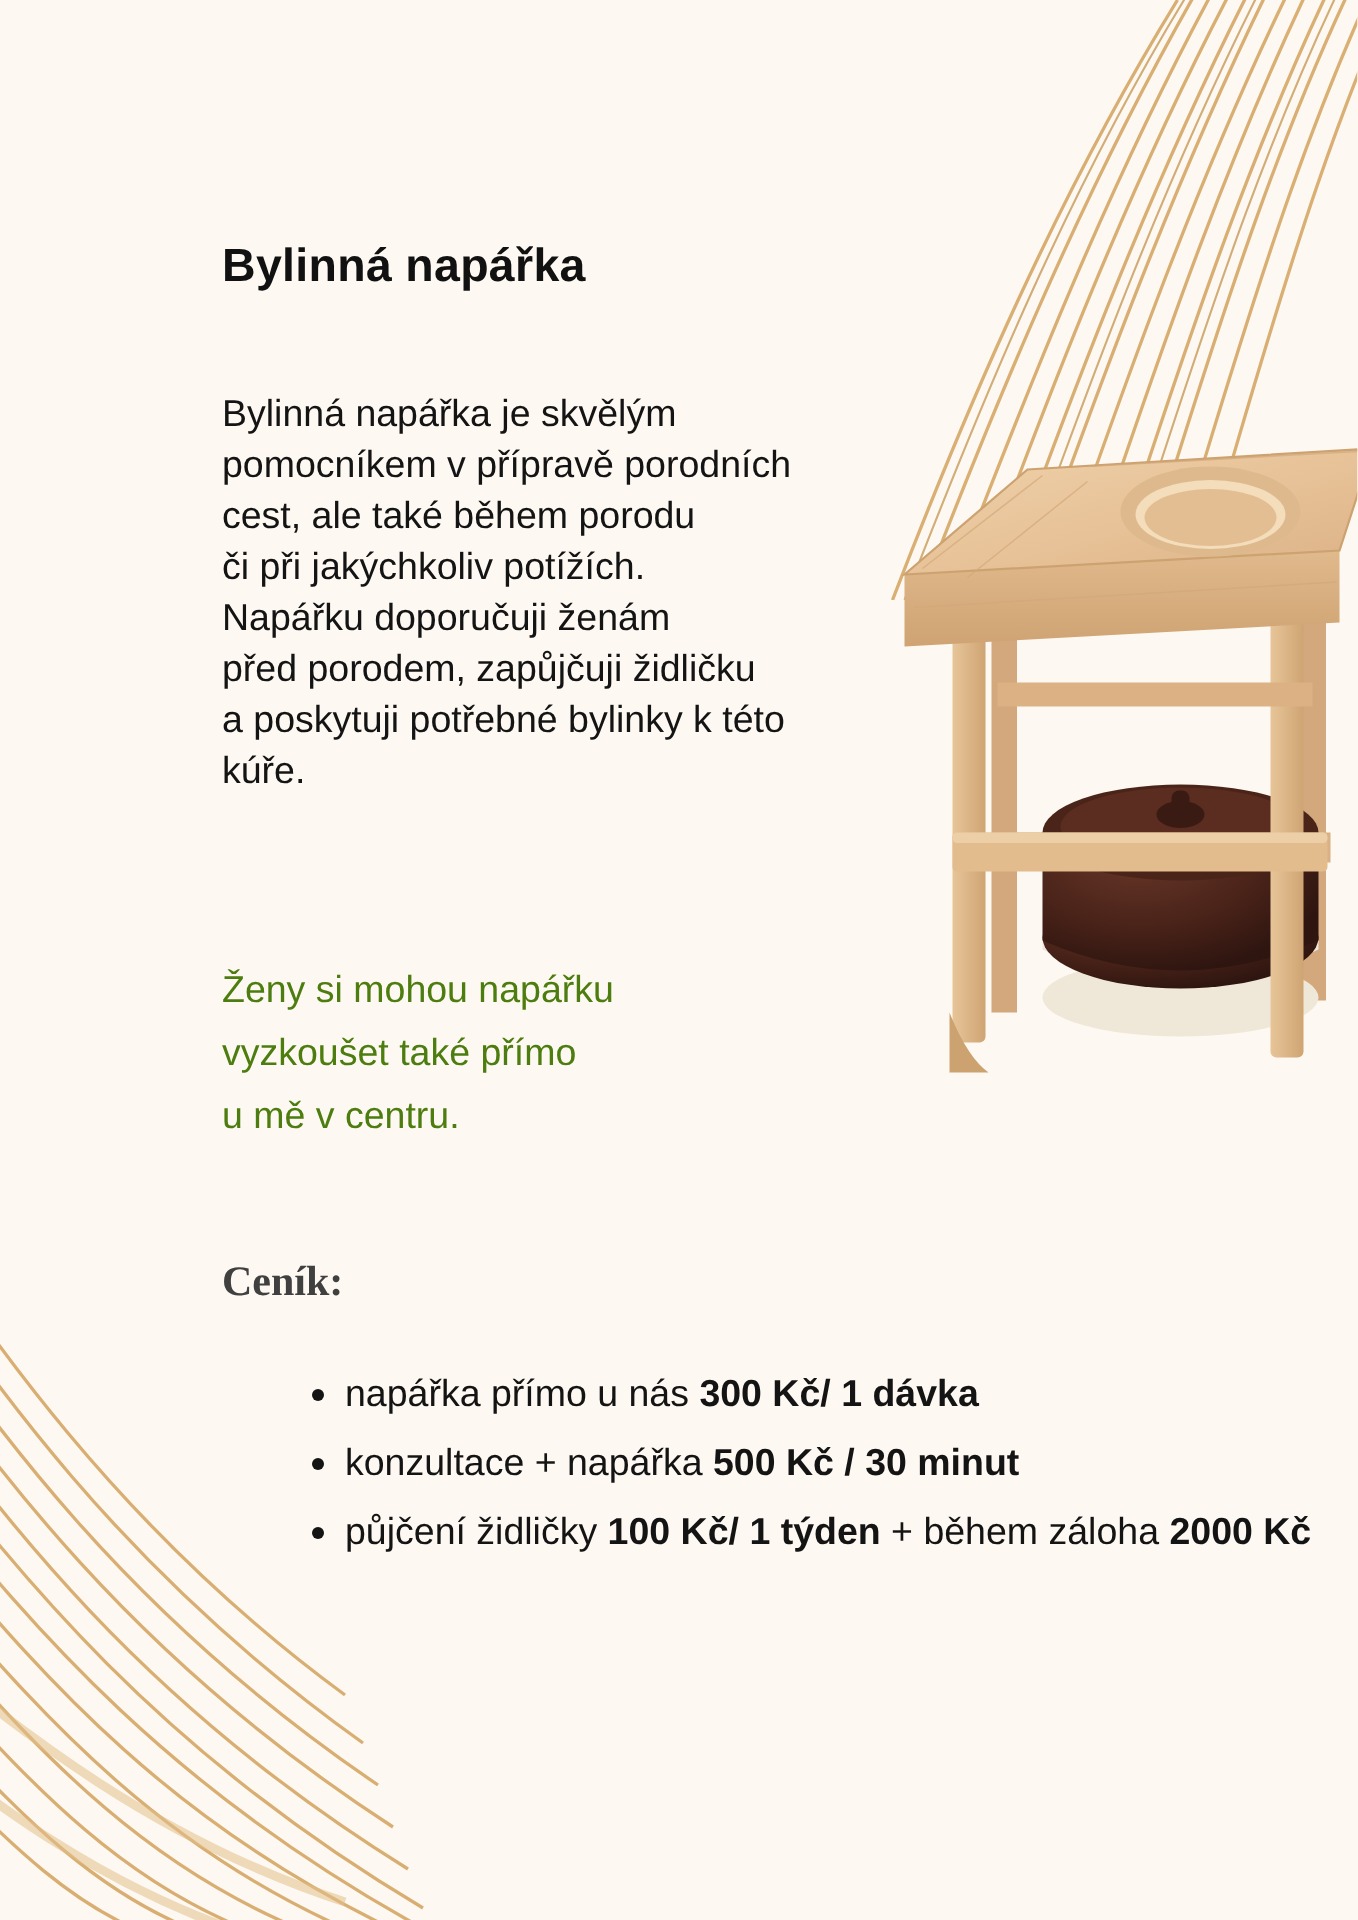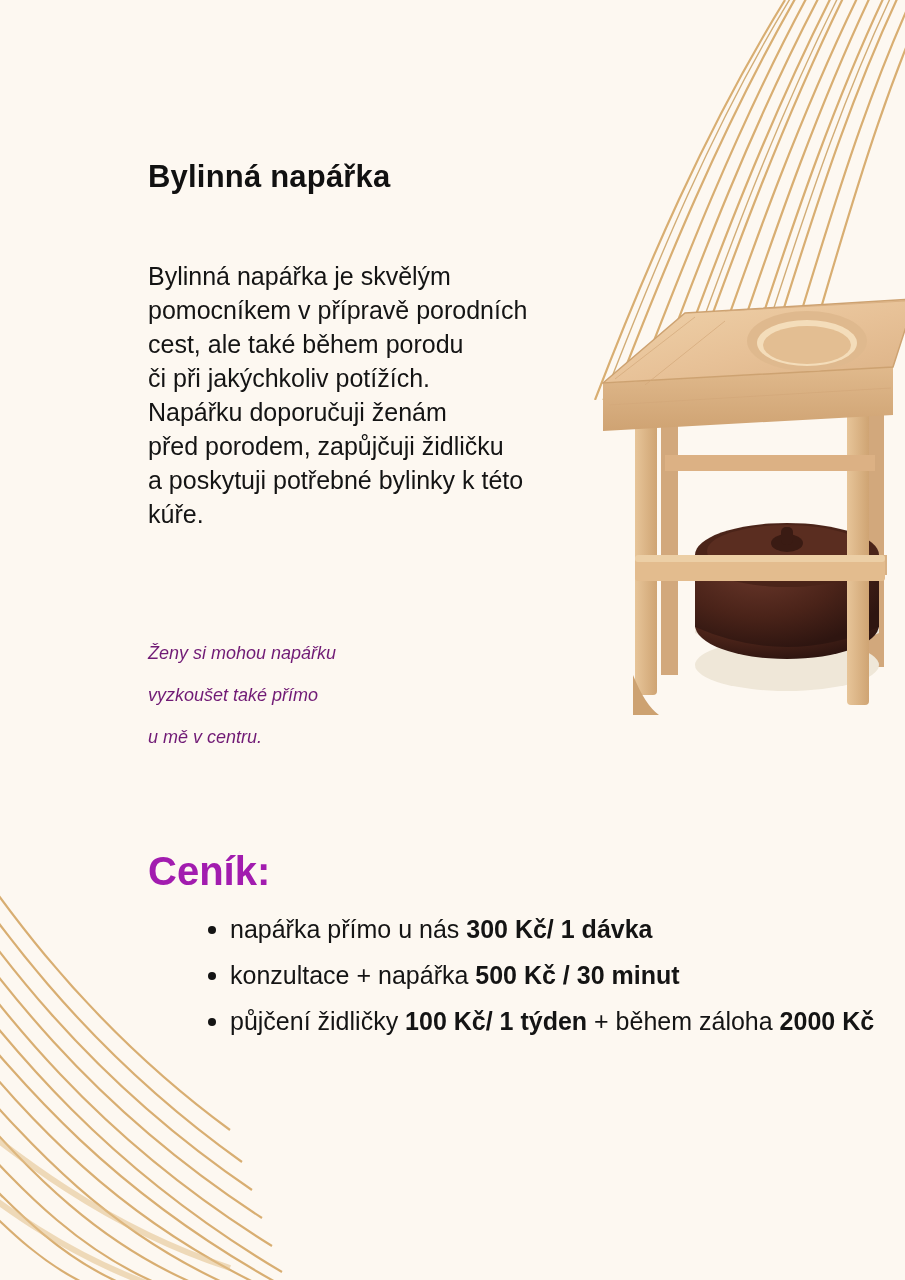--- a/index.html
+++ b/index.html
@@ -71,34 +71,34 @@
     line-height: 34px;
     color: #141414;
     white-space: pre-line;
   }
 
   .second-para {
     position: absolute;
     left: 0;
     top: 598px;
     width: 430px;
-    font-size: 18px;
+    font-size: 25px;
     line-height: 42px;
-    color: #701a75;
+    color: #4d7c0f;
     white-space: pre-line;
-    font-style: italic;
   }
 
   .pricing-title {
     position: absolute;
     left: 0;
     top: 800px;
-    font-size: 40px;
+    font-size: 28px;
     font-weight: bold;
-    color: #a21caf;
+    color: #404040;
+    font-family: Liberation Serif, serif;
   }
 
   .price-list {
     position: absolute;
     left: 30px;
     top: 890px;
     width: 710px;
     margin: 0;
     padding: 0 0 0 30px;
     list-style: none;

